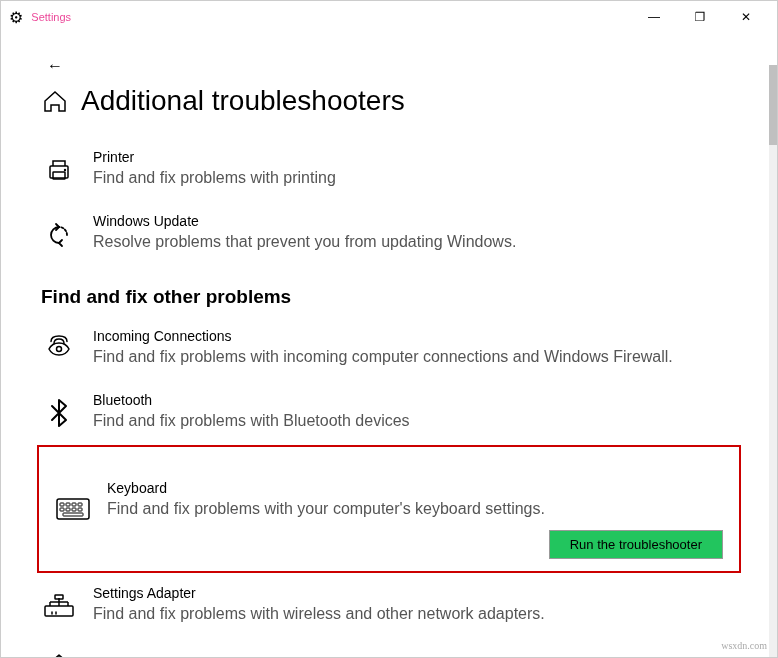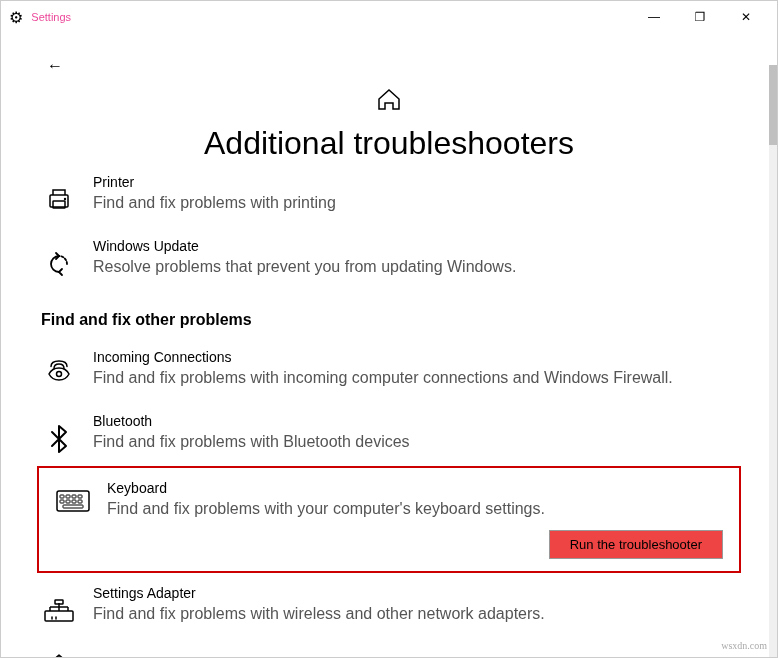--- a/index.html
+++ b/index.html
@@ -72,33 +72,33 @@
       font-size: 16px;
       cursor: pointer;
       color: #000;
       background: none;
       border: none;
       padding: 2px 6px;
     }
 
     
     .page-title {
-      font-size: 32px;
+      font-size: 28px;
       font-weight: 300;
       color: #000;
+      margin-bottom: 20px;
       display: flex;
       align-items: center;
       gap: 12px;
-      flex-direction: column;
     }
 
     
     .troubleshooter-item {
       display: flex;
-      align-items: flex-end;
+      align-items: center;
       gap: 16px;
       padding: 12px 0;
       border: none;
     }
     .item-icon {
       width: 36px;
       min-width: 36px;
       display: flex;
       align-items: center;
       justify-content: center;
@@ -112,47 +112,48 @@
       margin-bottom: 2px;
     }
     .item-desc {
       font-size: 16px;
       color: #555;
       line-height: 1.4;
     }
 
     
     .section-header {
-      font-size: 16px;
+      font-size: 19px;
       font-weight: 600;
       color: #000;
       margin-top: 20px;
       margin-bottom: 8px;
     }
 
     
     .expanded-item {
       border: 2px solid #c00;
       padding: 12px 16px;
       margin: 0 -4px;
     }
     .expanded-item .item-row {
       display: flex;
-      align-items: center;
+      align-items: flex-end;
       gap: 16px;
+      margin-top: 21px;
     }
     .run-btn-row {
       display: flex;
       justify-content: flex-end;
       margin-top: 10px;
     }
     .run-btn {
       padding: 6px 20px;
       font-size: 13px;
-      background: #ef4444;
+      background: #22c55e;
       border: 1px solid #999;
       cursor: pointer;
       color: #000;
     }
 
     
     svg { display: block; }
   </style>
 </head>
 <body>

